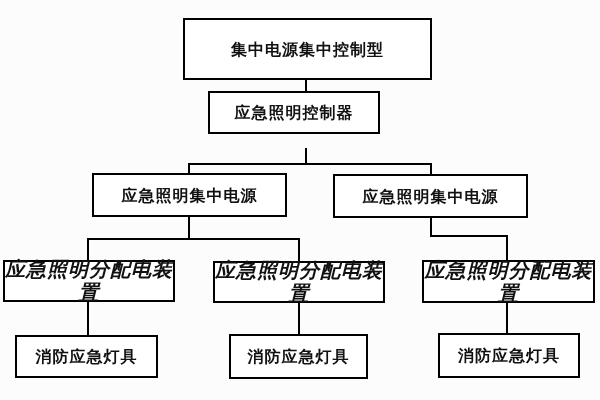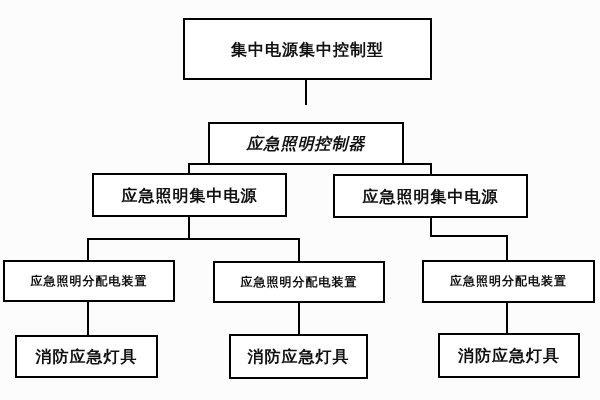--- a/index.html
+++ b/index.html
@@ -30,39 +30,39 @@
     flex-direction:row;
     align-items:center;
     justify-content:center;
     text-align:center;
     font-weight:bold;
     font-size:16px;
     letter-spacing:1px;
     line-height:23px;
     z-index:2;
   }
-  .node.small{font-size:12px;}
+  .node.small{font-size:20px;font-style:italic;}
   .line{
     position:absolute;
     background:var(--line);
     z-index:1;
   }
   .line.v{width:2px;}
   .line.h{height:2px;}
 </style>
 </head>
 <body>
 
 <div id="diagram">
 
   <div class="node" style="left:183px;top:18px;width:249px;height:62px;">
     <span>集中电源集中控制型</span>
   </div>
 
-  <div class="node" style="left:208px;top:122px;width:196px;height:43px;font-style:italic;">
+  <div class="node" style="left:208px;top:91px;width:172px;height:43px;">
     <span>应急照明控制器</span>
   </div>
 
   <div class="node" style="left:92px;top:173px;width:195px;height:44px;">
     <span>应急照明集中电源</span>
   </div>
   <div class="node" style="left:333px;top:174px;width:195px;height:44px;">
     <span>应急照明集中电源</span>
   </div>
 

